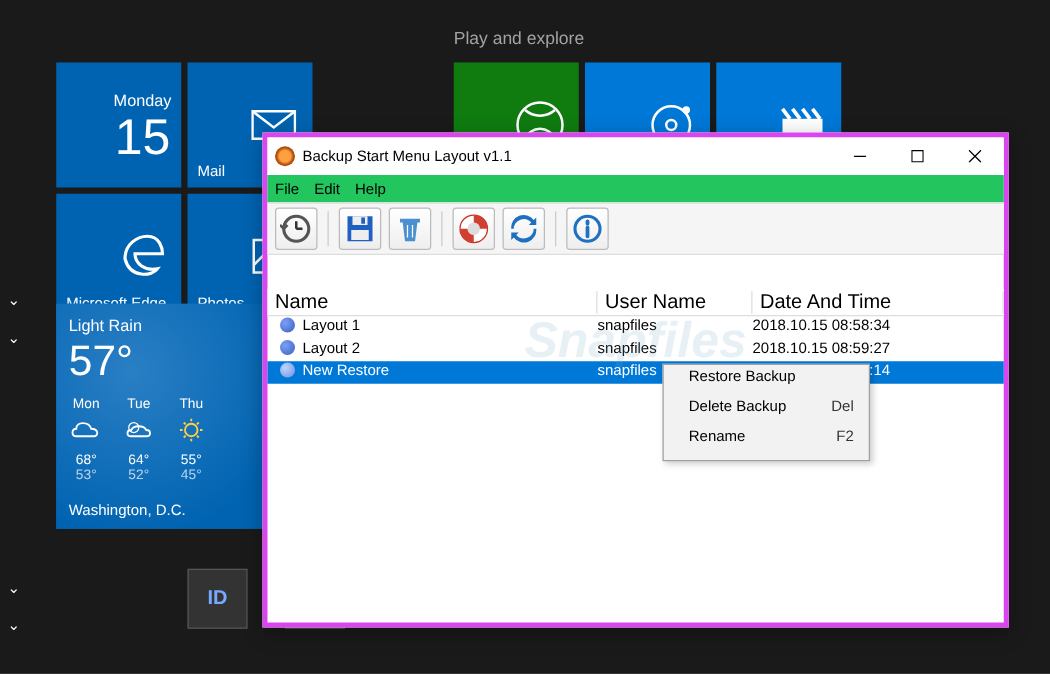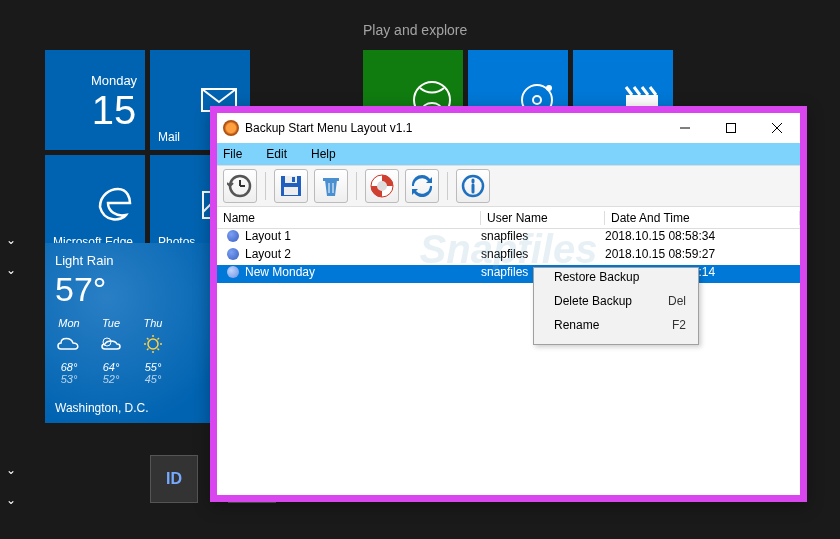--- a/index.html
+++ b/index.html
@@ -58,21 +58,21 @@
   left: 45px; top: 243px;
   width: 205px; height: 180px;
   background: #0063b1;
   background-image: radial-gradient(circle at 30% 30%, #2a7fc4 0%, #0063b1 70%);
   color: #fff;
   padding: 10px;
 }
 .weather-tile .cond { font-size: 13px; }
 .weather-tile .temp { font-size: 34px; font-weight: 200; margin-top: 2px; }
 .weather-tile .forecast { display: flex; gap: 14px; margin-top: 8px; }
-.weather-tile .fday { text-align: center; font-size: 11px; font-style: italic; }
+.weather-tile .fday { text-align: center; font-size: 11px; }
 .weather-tile .fday svg { margin: 4px 0; }
 .weather-tile .city { position: absolute; bottom: 8px; left: 10px; font-size: 12px; }
 
 .taskbar-tiles {
   position: absolute;
   left: 150px; top: 455px;
   display: flex;
   gap: 30px;
 }
 .taskbar-tiles .tb-icon {
@@ -88,21 +88,21 @@
   color: #fff;
   font-size: 12px;
 }
 
 
 .window {
   position: absolute;
   left: 210px; top: 106px;
   width: 597px; height: 396px;
   background: #fff;
-  border: 7px solid #d946ef;
+  border: 4px solid #d946ef;
   box-shadow: 0 4px 16px rgba(0,0,0,0.3);
 }
 .titlebar {
   height: 30px;
   display: flex;
   align-items: center;
   padding-left: 6px;
   font-size: 12px;
   color: #000;
   background: #fff;
@@ -120,24 +120,24 @@
   display: flex; align-items: center; justify-content: center;
   font-family: "Segoe MDL2 Assets", sans-serif;
   font-size: 10px;
 }
 
 .menubar {
   height: 22px;
   display: flex;
   align-items: center;
   padding-left: 6px;
-  gap: 24px;
+  gap: 12px;
   font-size: 12px;
   color: #000;
-  background: #7dd3fc;
+  background: #22c55e;
 }
 
 .toolbar {
   height: 42px;
   display: flex;
   align-items: center;
   padding: 0 6px;
   gap: 6px;
   background: #f5f5f5;
   border-top: 1px solid #ddd;
@@ -151,24 +151,25 @@
   display: flex; align-items: center; justify-content: center;
 }
 .toolbar .sep {
   width: 1px; height: 28px; background: #ccc; margin: 0 2px;
 }
 
 .listview { position: relative; }
 .lv-header {
   display: flex;
   height: 22px;
-  font-size: 12px;
+  font-size: 16px;
   border-bottom: 1px solid #ddd;
   align-items: center;
   background: #fff;
+  margin-top: 27px;
 }
 .lv-header .col { border-right: 1px solid #ddd; padding-left: 6px; }
 .col-name { width: 264px; }
 .col-user { width: 124px; }
 .col-date { flex: 1; }
 
 .lv-row {
   display: flex;
   height: 18px;
   font-size: 12px;
@@ -441,21 +442,21 @@
       <div class="cell cell-name">
           <div class="bullet"></div>
           <span>Layout 2</span>
         </div>
       <div class="cell cell-user">snapfiles</div>
       <div class="cell cell-date">2018.10.15 08:59:27</div>
     </div>
     <div class="lv-row selected">
       <div class="cell cell-name">
           <div class="bullet"></div>
-          <span>New Monday</span>
+          <span>New Restore</span>
         </div>
       <div class="cell cell-user">snapfiles</div>
       <div class="cell cell-date">2018.10.15 09:04:14</div>
     </div>
 
     <div class="watermark">Snapfiles</div>
 
     <div class="context-menu">
       <div class="item">
         <span>Restore Backup</span>

